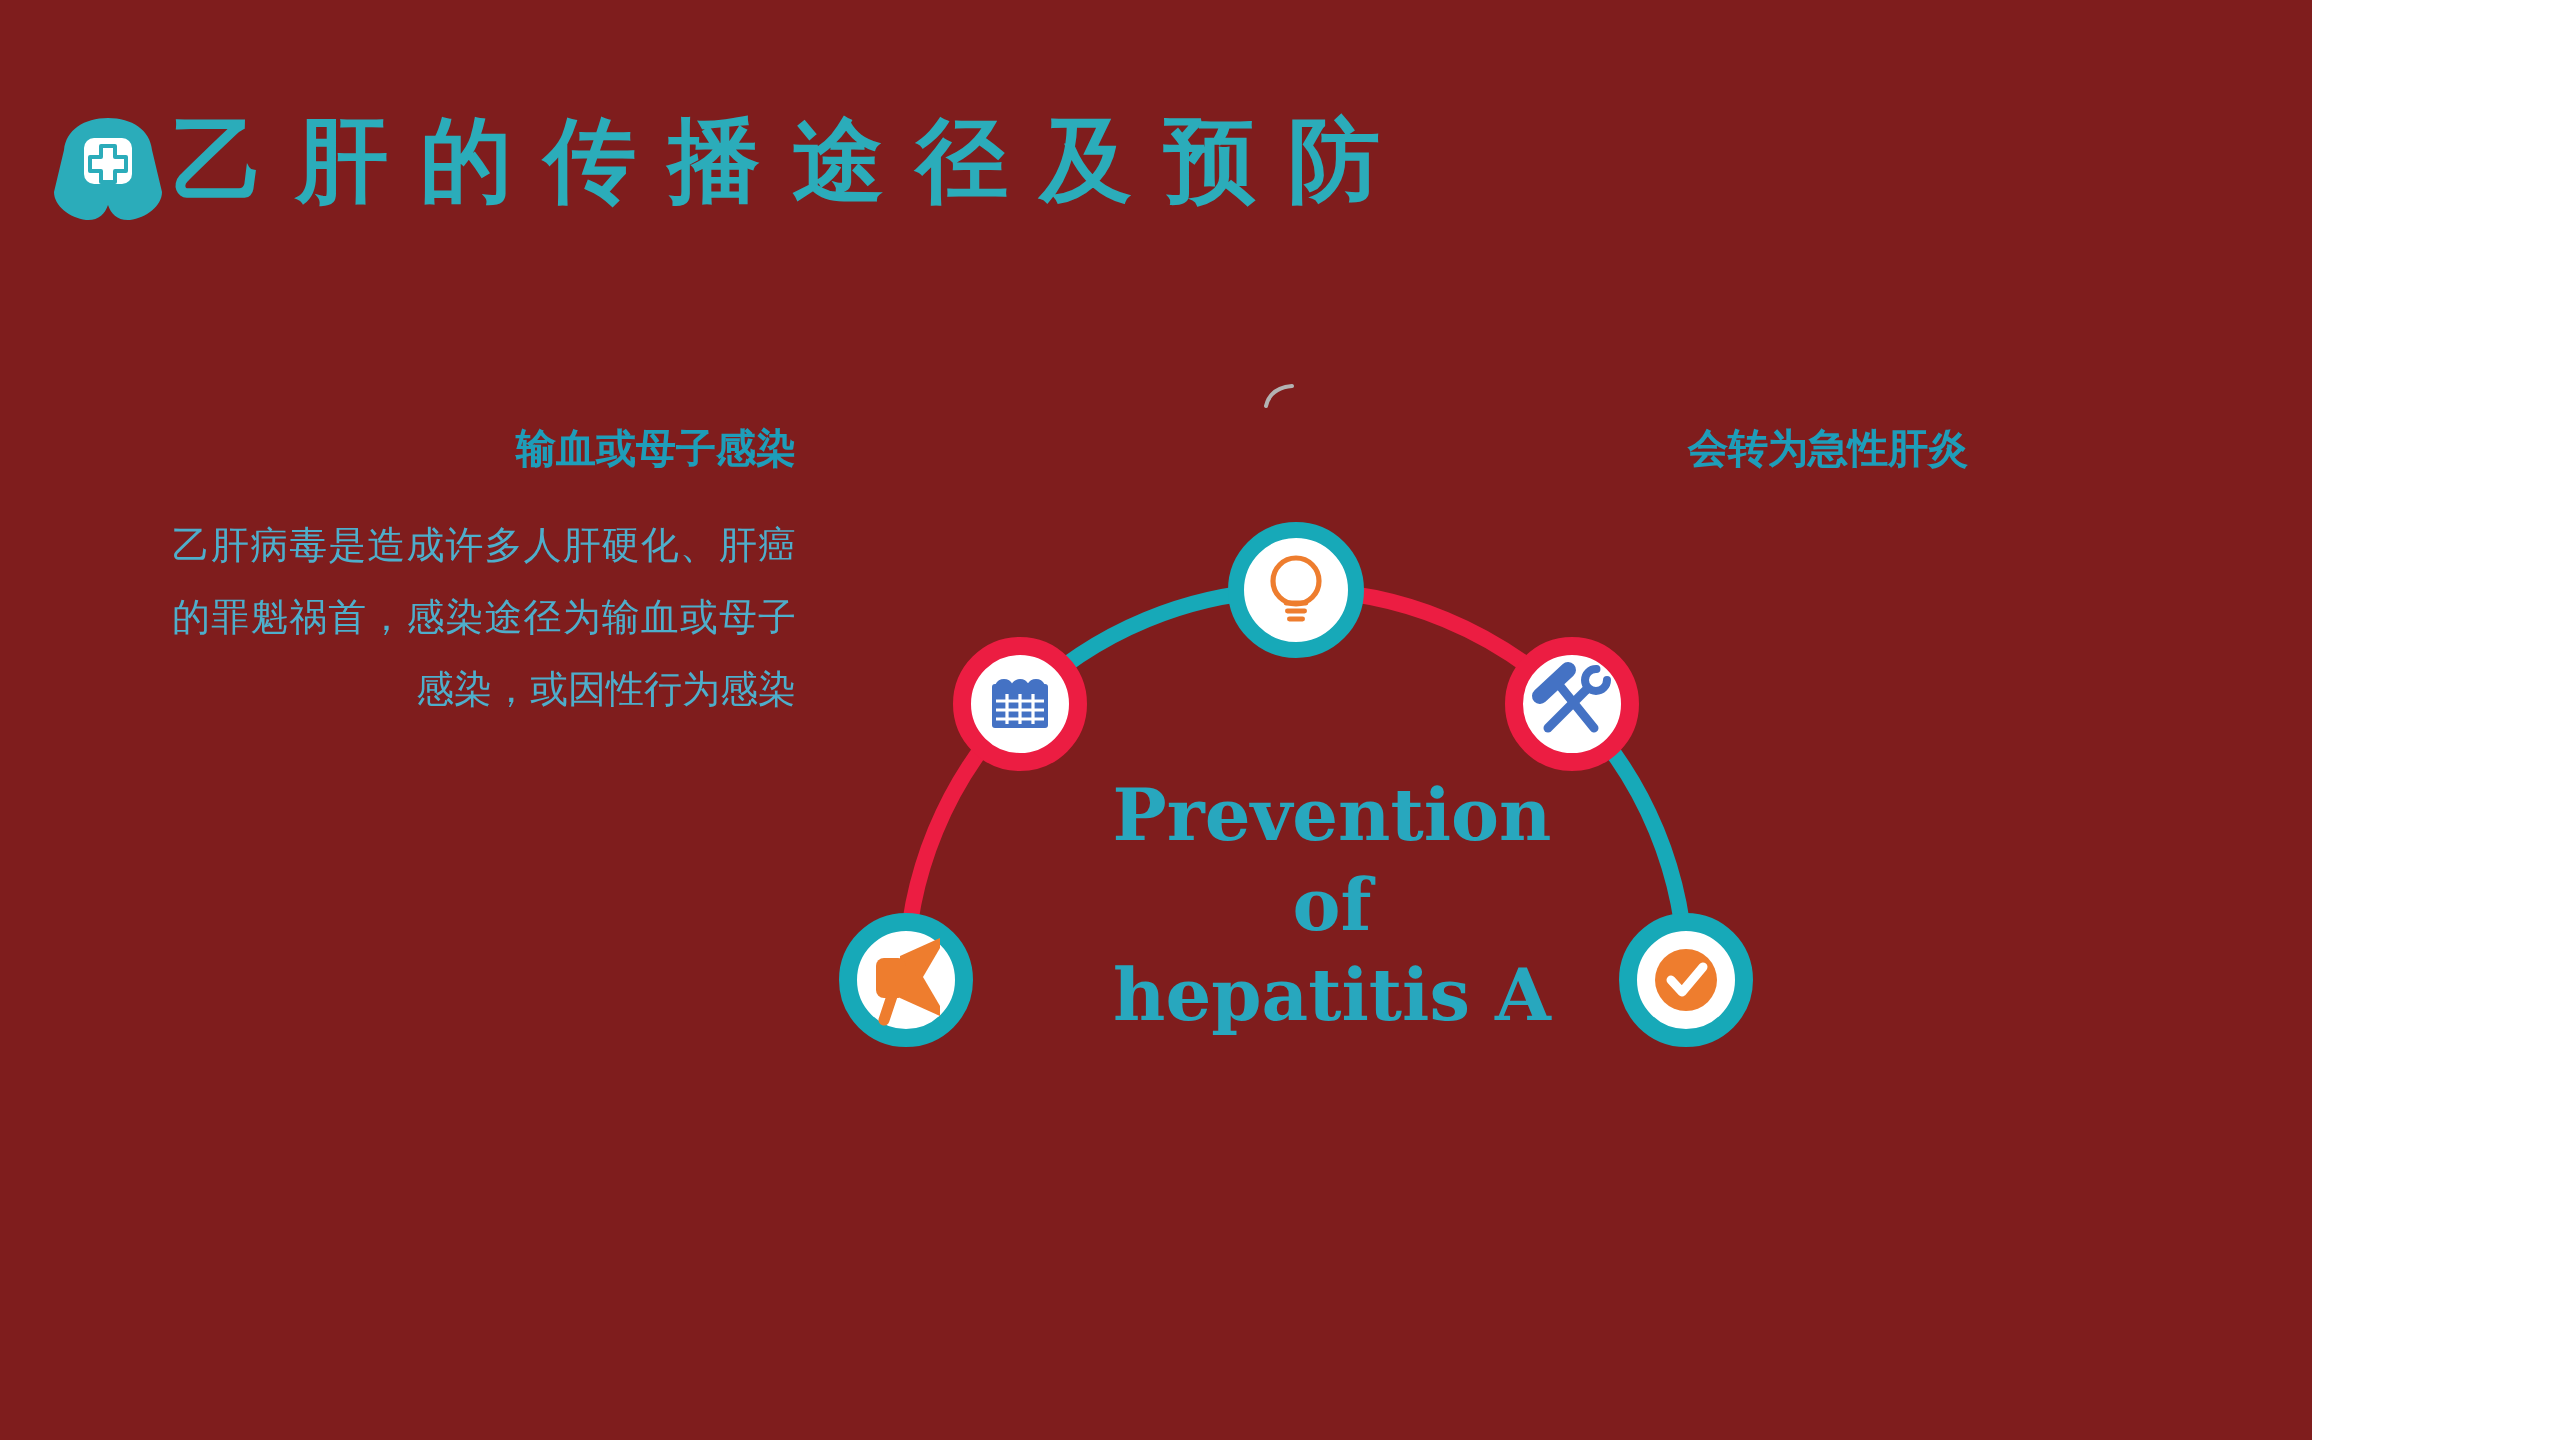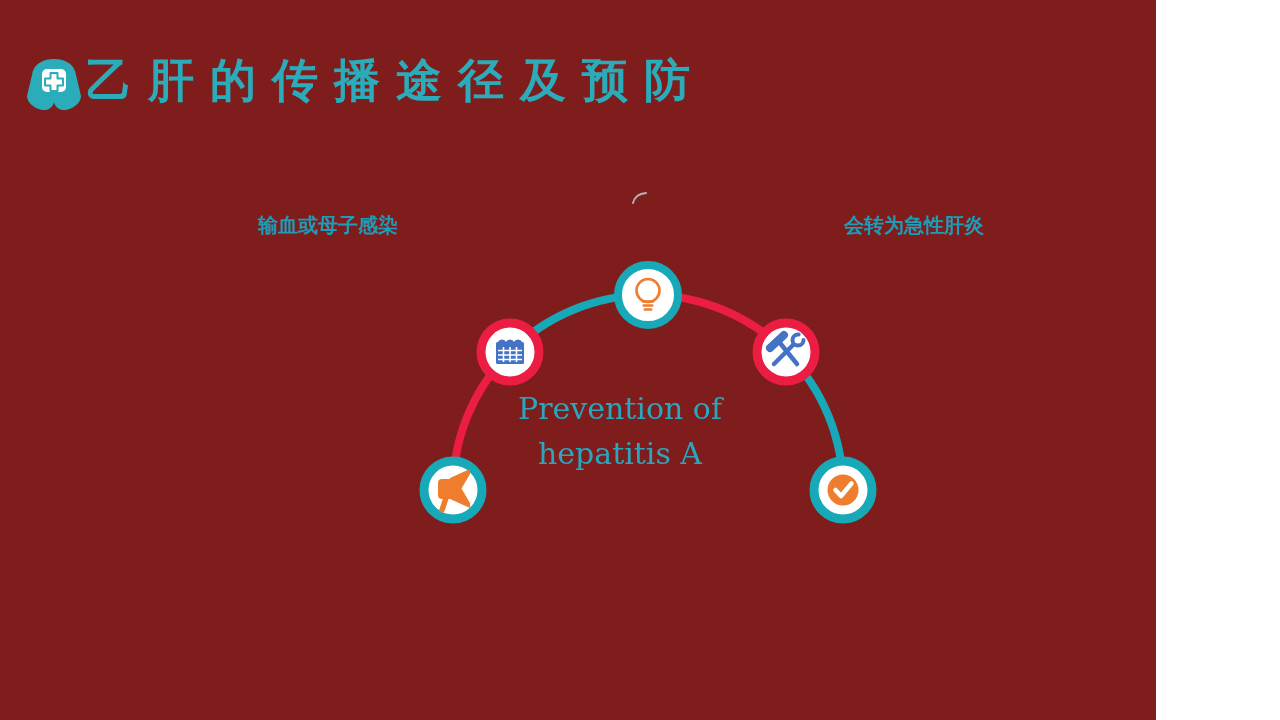--- a/index.html
+++ b/index.html
@@ -42,39 +42,40 @@
   .node.teal{stroke:var(--teal,#17A9B8);stroke-width:9;}
   .node.teal-thin{stroke:var(--teal,#17A9B8);stroke-width:8;fill:#ffffff;}
   .o-stroke{stroke:var(--orange,#EE7D2E);fill:none;stroke-linecap:round;}
   .o-fill{fill:var(--orange,#EE7D2E);}
   .b-fill{fill:var(--blue,#4472C4);}
   .b-stroke{stroke:var(--blue,#4472C4);fill:none;stroke-linecap:round;}
   .w-stroke{stroke:#ffffff;fill:none;}
   .gray-mark{stroke:#b3b3b3;stroke-width:2;fill:none;stroke-linecap:round;}
   
   .center-caption{
-    position:absolute;left:490px;top:386px;width:260px;text-align:center;
-    font-family:"DejaVu Serif","Liberation Serif",serif;font-weight:normal;
-    font-size:30px;line-height:45px;color:var(--center-text,#28A7BE);
+    position:absolute;left:536px;top:386px;width:260px;text-align:center;
+    font-family:"DejaVu Serif","Liberation Serif",serif;font-weight:bold;
+    font-size:36px;line-height:45px;color:var(--center-text,#28A7BE);
   }
 </style>
 </head>
 <body>
 
 <div class="slide">
 
   <svg class="header-icon" viewBox="0 0 62 60" aria-hidden="true">
     <path d="M31 3 C19 3 10 9 9 19 L4 40 C4 47 12 53 20 54 C26 54.5 29.5 51 31 46.5 C32.5 51 36 54.5 42 54 C50 53 58 47 58 40 L53 19 C52 9 43 3 31 3 Z" style="fill:var(--title,#2BACBA)"></path>
     <rect x="19" y="13" width="24" height="23" rx="5" fill="#ffffff"></rect>
     <path d="M27.5 17 h7 v5.5 h5.5 v7 h-5.5 v5.5 h-7 v-5.5 h-5.5 v-7 h5.5 Z" fill="#ffffff" style="stroke:var(--title,#2BACBA)" stroke-width="2" stroke-linejoin="round"></path>
   </svg>
   <h1 class="slide-title">乙肝的传播途径及预防</h1>
 
   <section class="block tl">
     <h2>输血或母子感染</h2>
+    <p>乙肝病毒是造成许多人肝硬化、肝癌的罪魁祸首，感染途径为输血或母子感染，或因性行为感染</p>
   </section>
 
 
   <section class="block tr">
     <h2>会转为急性肝炎</h2>
   </section>
 
   <section class="block br">
   </section>
 

